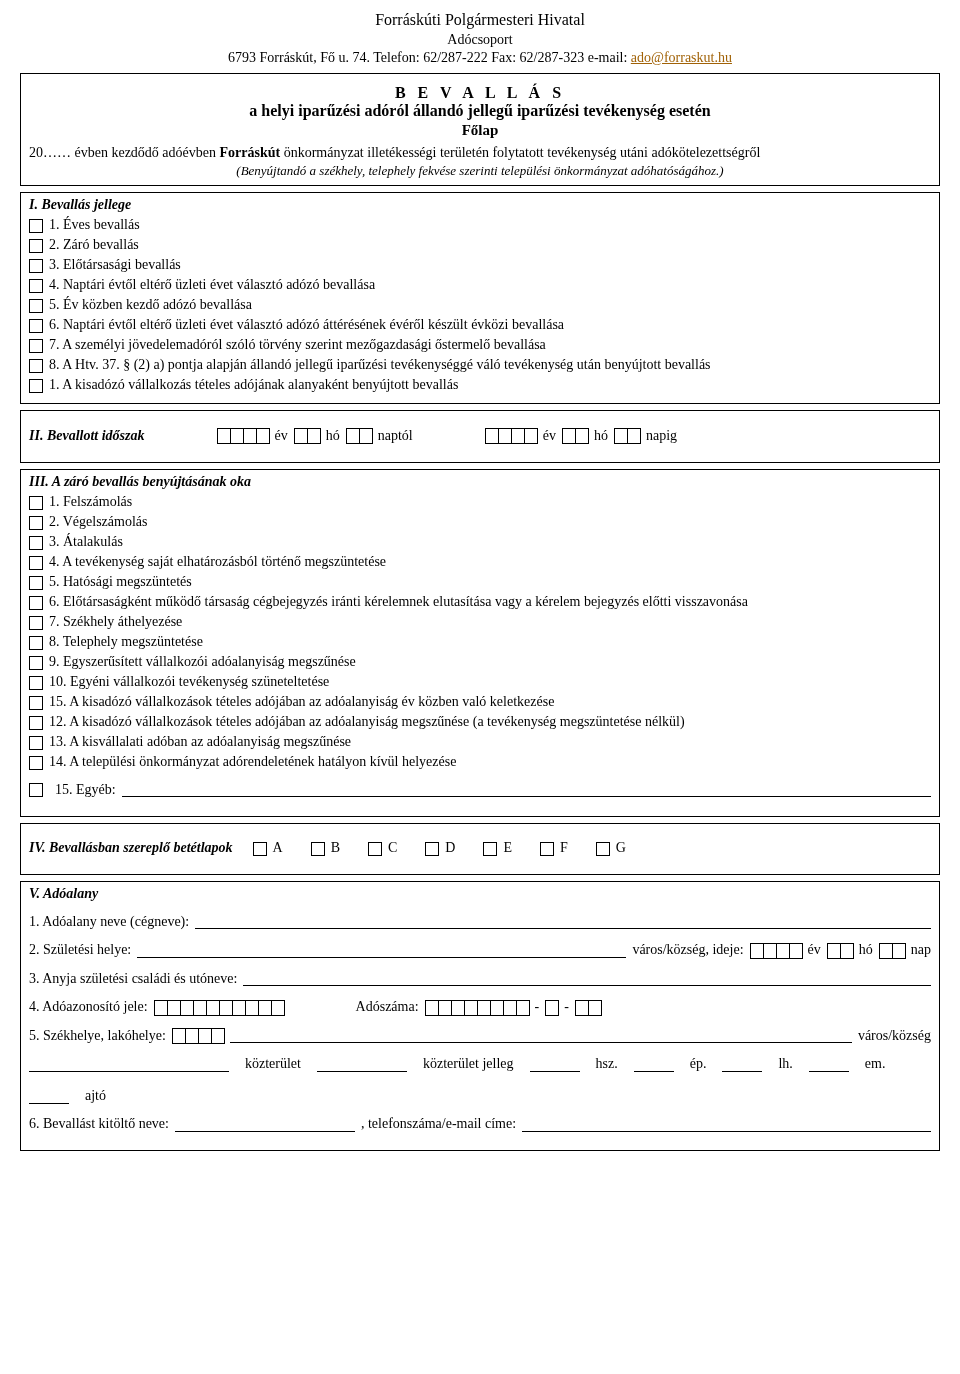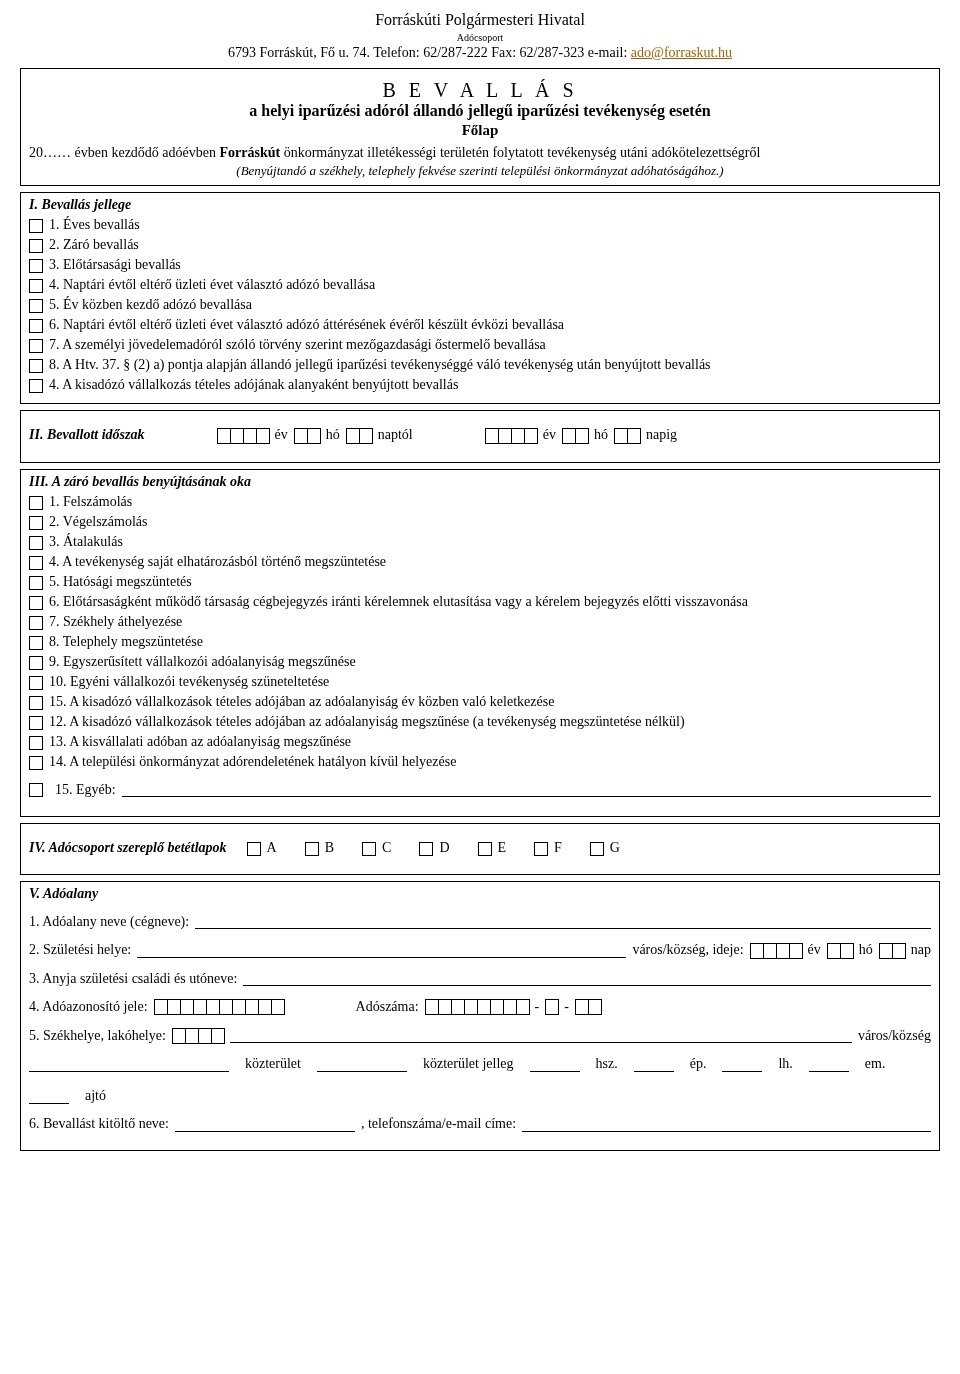--- a/index.html
+++ b/index.html
@@ -6,30 +6,30 @@
     font-family: "Times New Roman", Times, serif;
     font-size: 14px;
     color: #000;
     background: #fff;
     margin: 0;
     padding: 10px 20px;
     width: 920px;
   }
   .header-center { text-align: center; line-height: 1.3; }
   .header-center .h1 { font-size: 16px; }
-  .header-center .h2 { font-size: 10px; }
+  .header-center .h2 { font-size: 14px; }
   .header-center .h3 { font-size: 14px; }
   a.email { color: #a16207; text-decoration: underline; }
   .section-box {
     border: 1.5px solid #000;
     margin-top: 6px;
     padding: 4px 8px 6px 8px;
   }
   .title-box { text-align: center; padding: 4px 0 2px 0; }
-  .title-box .big { font-size: 20px; letter-spacing: 4px; font-weight: normal; }
+  .title-box .big { font-size: 16px; letter-spacing: 4px; font-weight: bold; }
   .title-box .sub { font-size: 16px; font-weight: bold; }
   .title-box .folap { font-size: 15px; font-weight: bold; margin-top: 2px; }
   .intro-line { font-size: 14px; margin: 4px 0 2px 0; }
   .intro-sub { font-size: 13px; font-style: italic; text-align: center; }
   .sec-head { font-weight: bold; font-style: italic; }
   .cb {
     display: inline-block;
     width: 12px; height: 12px;
     border: 1px solid #000;
     vertical-align: middle;
@@ -83,21 +83,21 @@
   <div class="sec-head">I. Bevallás jellege</div>
   <div id="s1items">
       <div class="row"><span class="cb"></span><span>1. Éves bevallás</span></div>
       <div class="row"><span class="cb"></span><span>2. Záró bevallás</span></div>
       <div class="row"><span class="cb"></span><span>3. Előtársasági bevallás</span></div>
       <div class="row"><span class="cb"></span><span>4. Naptári évtől eltérő üzleti évet választó adózó bevallása</span></div>
       <div class="row"><span class="cb"></span><span>5. Év közben kezdő adózó bevallása</span></div>
       <div class="row"><span class="cb"></span><span>6. Naptári évtől eltérő üzleti évet választó adózó áttérésének évéről készült évközi bevallása</span></div>
       <div class="row"><span class="cb"></span><span>7. A személyi jövedelemadóról szóló törvény szerint mezőgazdasági őstermelő bevallása</span></div>
       <div class="row"><span class="cb"></span><span>8. A Htv. 37. § (2) a) pontja alapján állandó jellegű iparűzési tevékenységgé váló tevékenység után benyújtott bevallás</span></div>
-      <div class="row"><span class="cb"></span><span>4. A kisadózó vállalkozás tételes adójának alanyaként benyújtott bevallás</span></div>
+      <div class="row"><span class="cb"></span><span>1. A kisadózó vállalkozás tételes adójának alanyaként benyújtott bevallás</span></div>
     </div>
 </div>
 
 <div class="section-box">
   <div class="flex-row">
     <span class="sec-head">II. Bevallott időszak</span>
     <span style="width:60px;"></span>
     <span class="box-group"><span class="smallbox"></span><span class="smallbox"></span><span class="smallbox"></span><span class="smallbox"></span></span>
     <span>év</span>
     <span class="box-group"><span class="smallbox"></span><span class="smallbox"></span></span>
@@ -134,21 +134,21 @@
     </div>
   <div class="flex-row">
     <span class="cb"></span>
     <span>15. Egyéb:</span>
     <span class="fill"></span>
   </div>
 </div>
 
 <div class="section-box">
   <div class="flex-row" style="gap:20px;">
-    <span class="sec-head">IV. Adócsoport szereplő betétlapok</span>
+    <span class="sec-head">IV. Bevallásban szereplő betétlapok</span>
     <span id="s4letters" style="display:flex; gap:28px;">
         <span class="nowrap"><span class="cb"></span><span>A</span></span>
         <span class="nowrap"><span class="cb"></span><span>B</span></span>
         <span class="nowrap"><span class="cb"></span><span>C</span></span>
         <span class="nowrap"><span class="cb"></span><span>D</span></span>
         <span class="nowrap"><span class="cb"></span><span>E</span></span>
         <span class="nowrap"><span class="cb"></span><span>F</span></span>
         <span class="nowrap"><span class="cb"></span><span>G</span></span>
       </span>
   </div>

